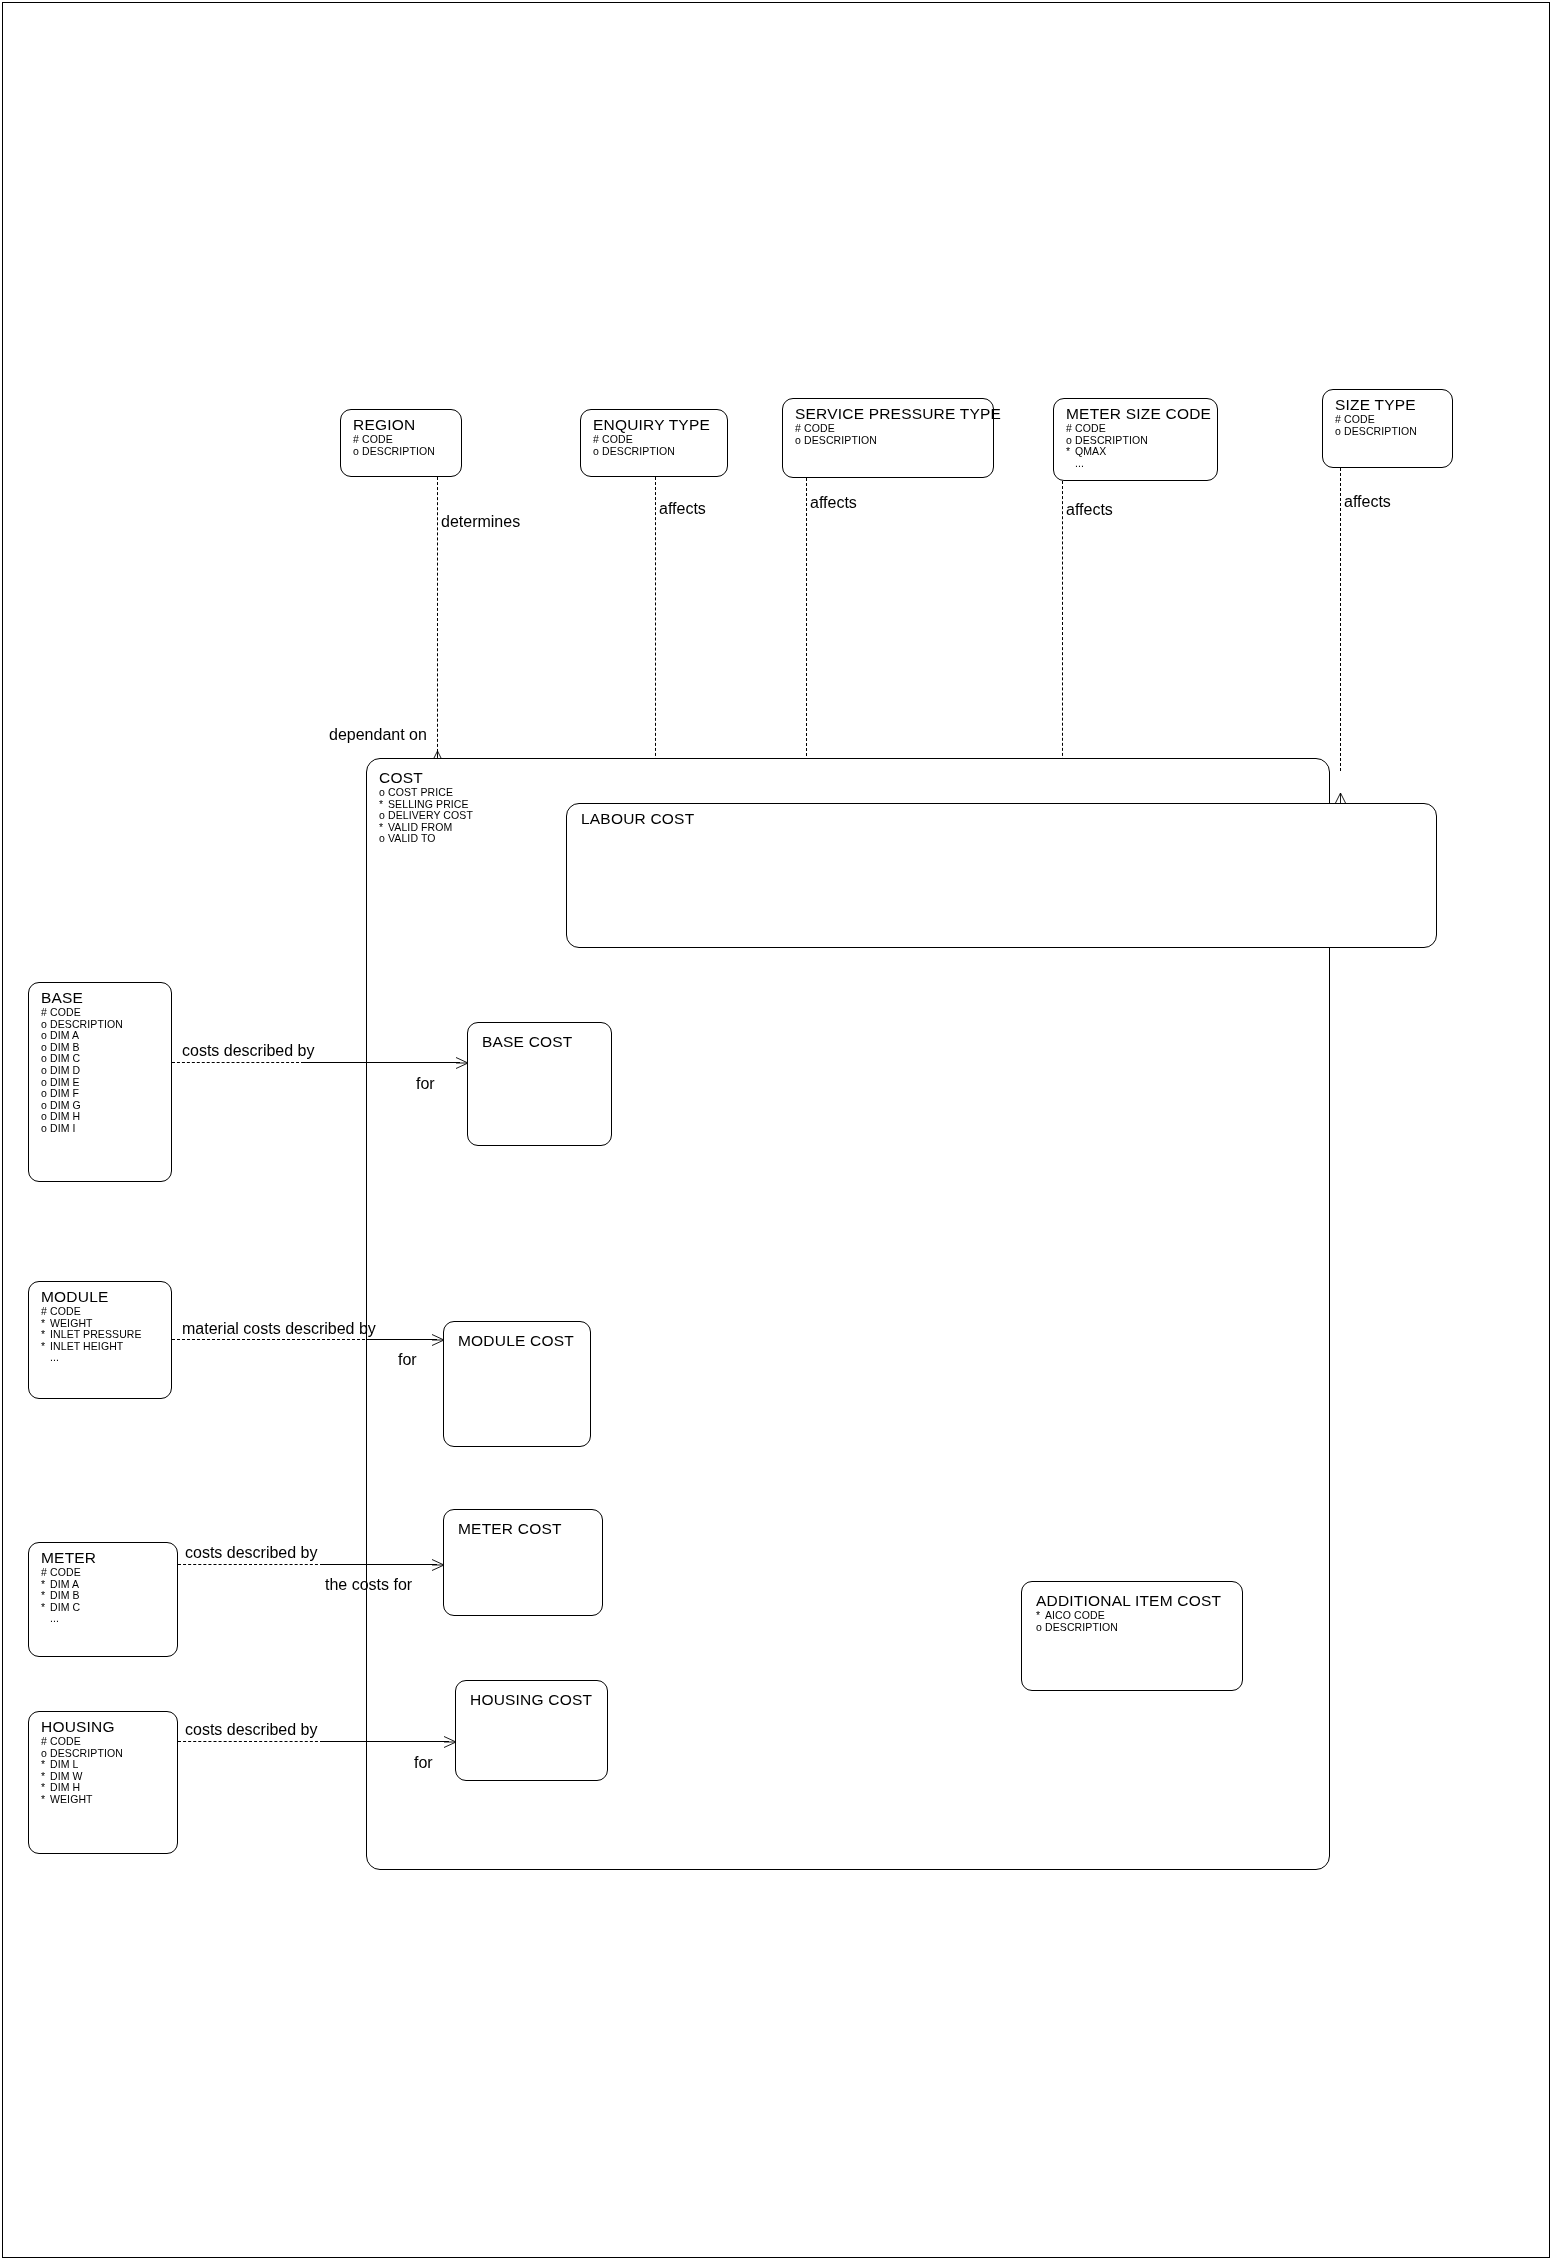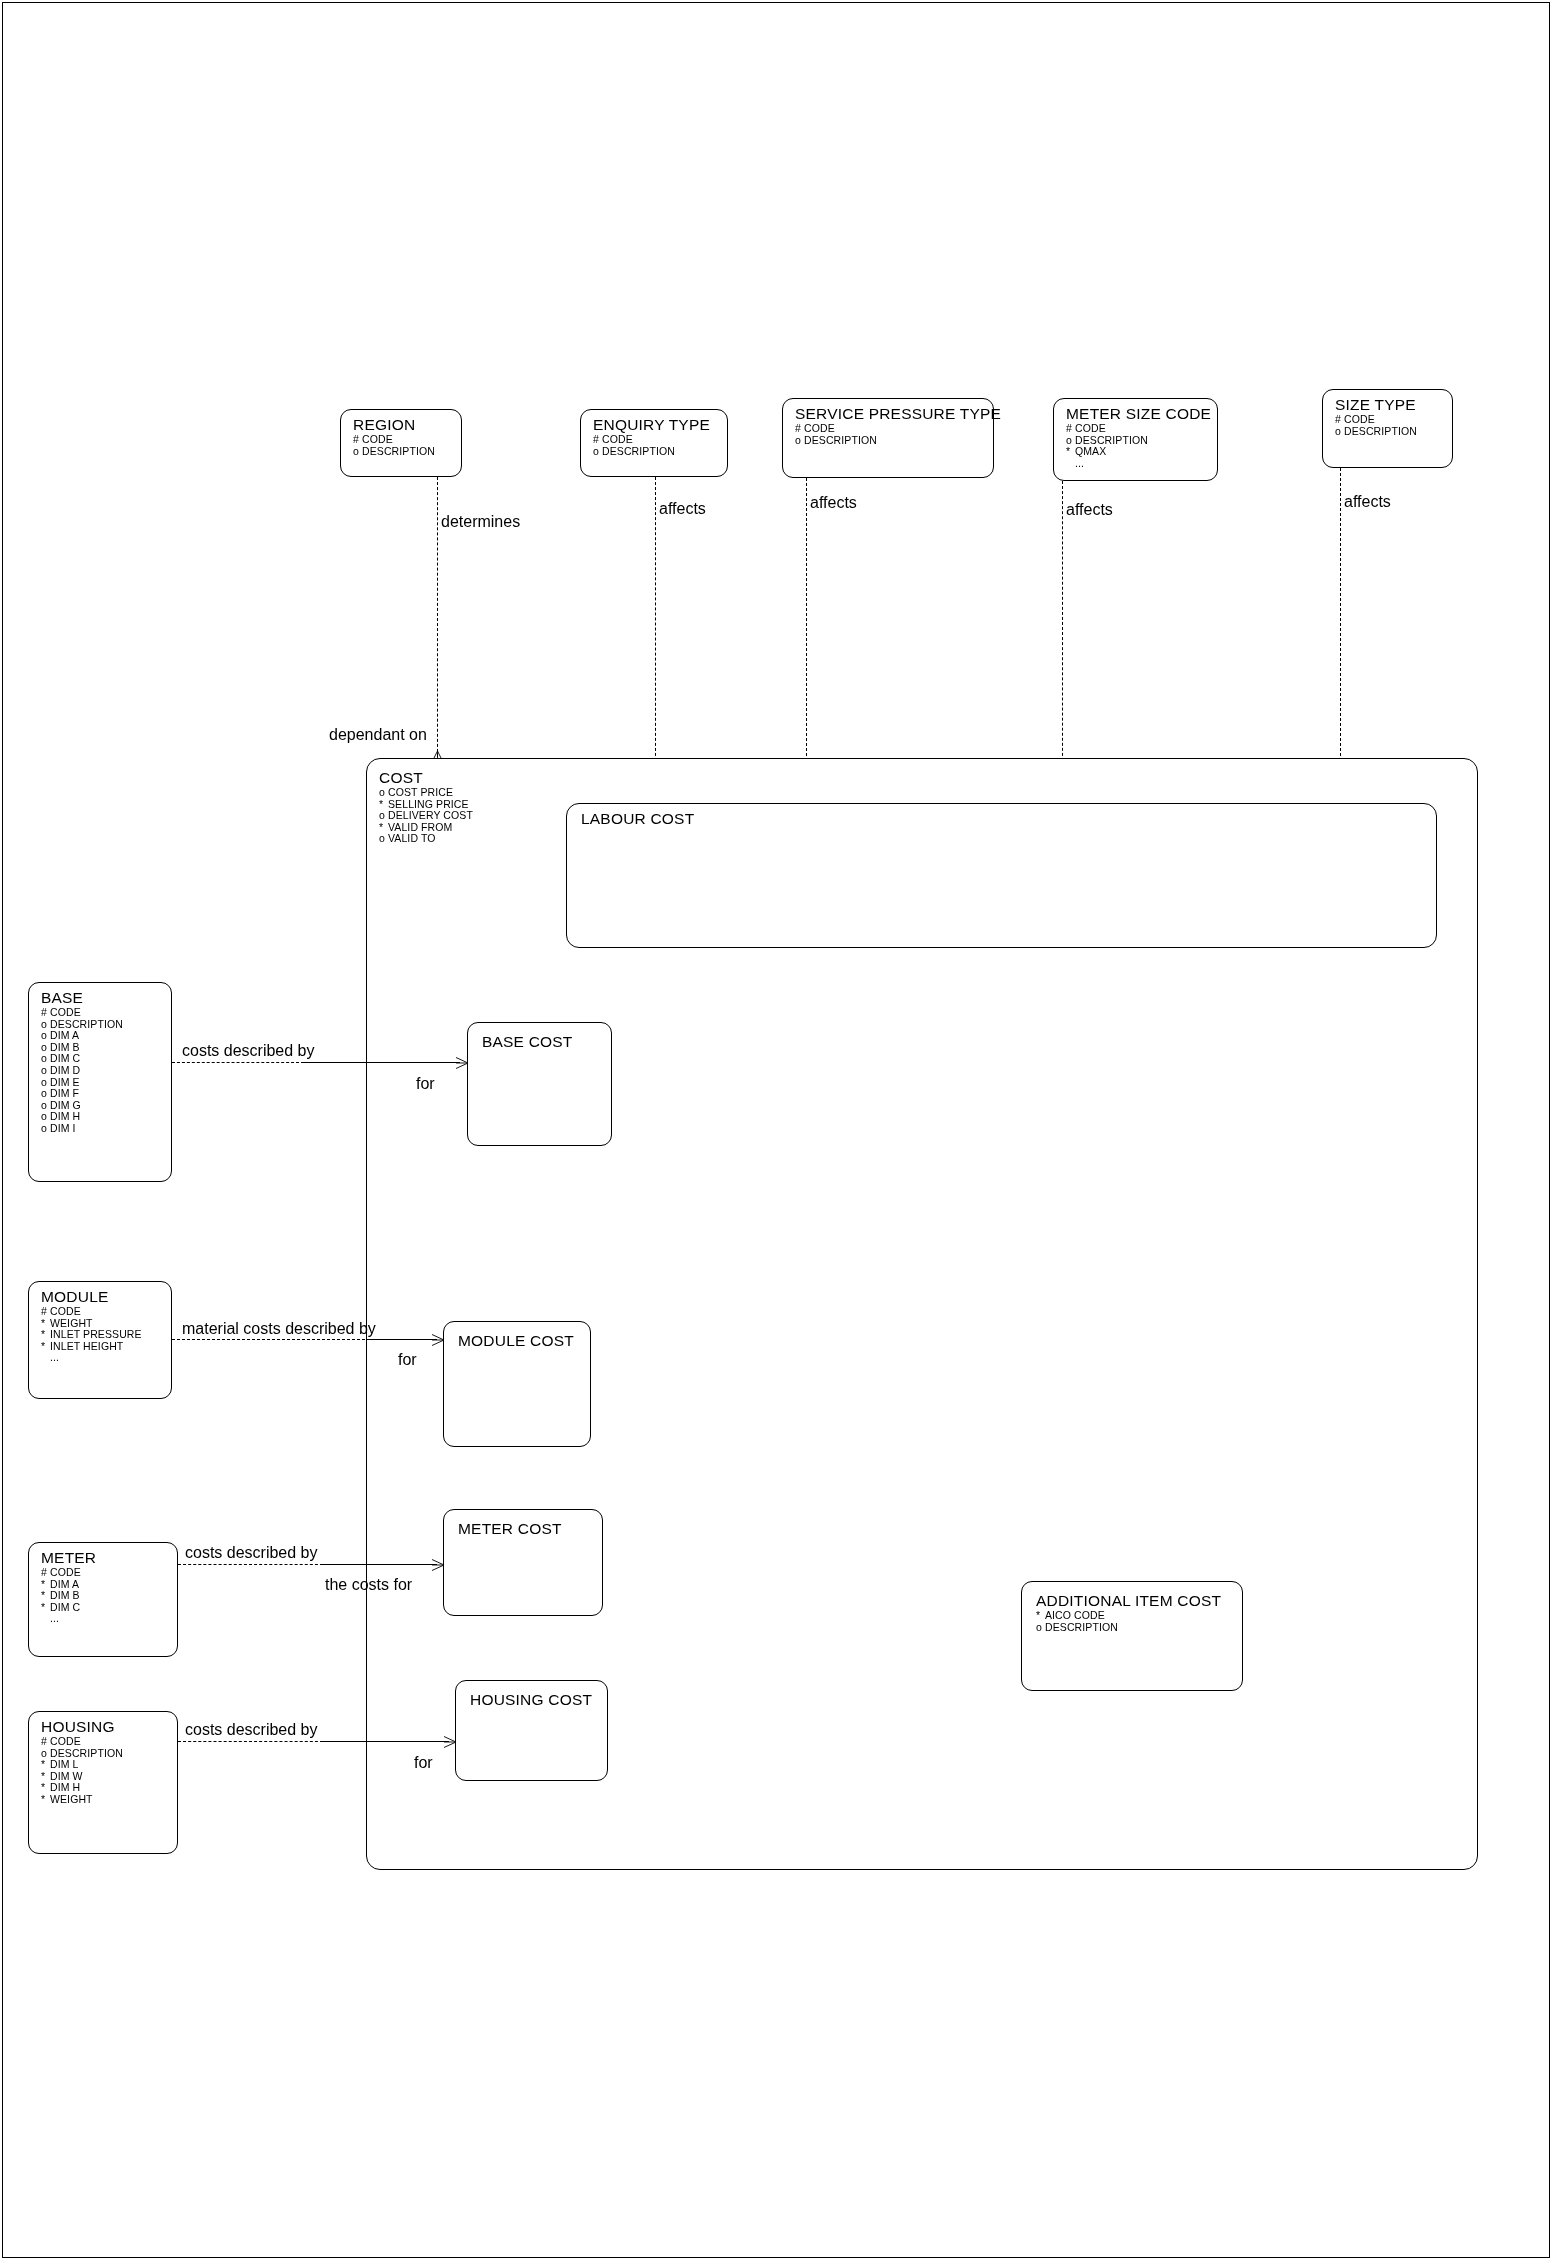--- a/index.html
+++ b/index.html
@@ -175,21 +175,21 @@
 
   <div class="vline-dashed" style="left:1340px; top:468px; height:303px;"></div>
   <div class="rel-label" style="left:1344px; top:495px;">affects</div>
   <div class="rel-label" style="left:1228px; top:770px;">dependent on</div>
   <div class="crow-down" style="left:1334px; top:793px;">
     <svg width="13" height="11" viewBox="0 0 13 11">
         <path d="M6.5 0 L1 11 M6.5 0 L6.5 11 M6.5 0 L12 11" stroke="#000" stroke-width="0.9" fill="none"></path>
       </svg>
   </div>
 
-  <div class="entity" style="left:366px; top:758px; width:1112px; height:1112px; padding:10px 0 0 12px; border-radius:14px;">
+  <div class="entity" style="left:366px; top:758px; width:964px; height:1112px; padding:10px 0 0 12px; border-radius:14px;">
     <div class="ename">COST</div>
     <div class="attrs">
       <div class="attr"><span class="mark">o</span><span>COST PRICE</span></div>
       <div class="attr"><span class="mark">*</span><span>SELLING PRICE</span></div>
       <div class="attr"><span class="mark">o</span><span>DELIVERY COST</span></div>
       <div class="attr"><span class="mark">*</span><span>VALID FROM</span></div>
       <div class="attr"><span class="mark">o</span><span>VALID TO</span></div>
     </div>
   </div>
 

